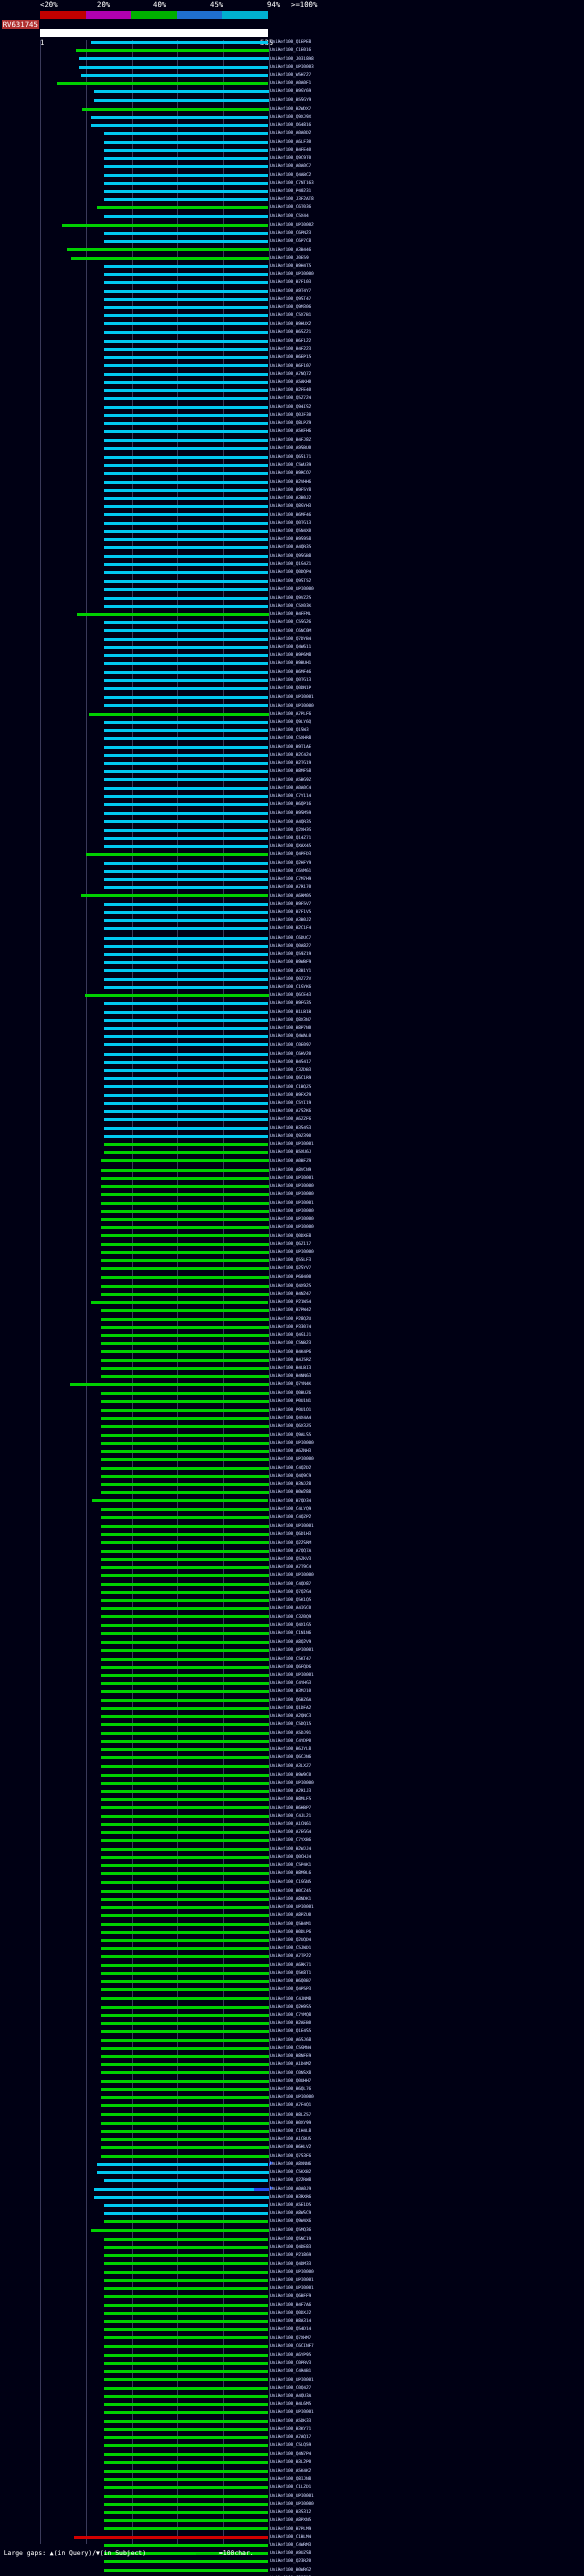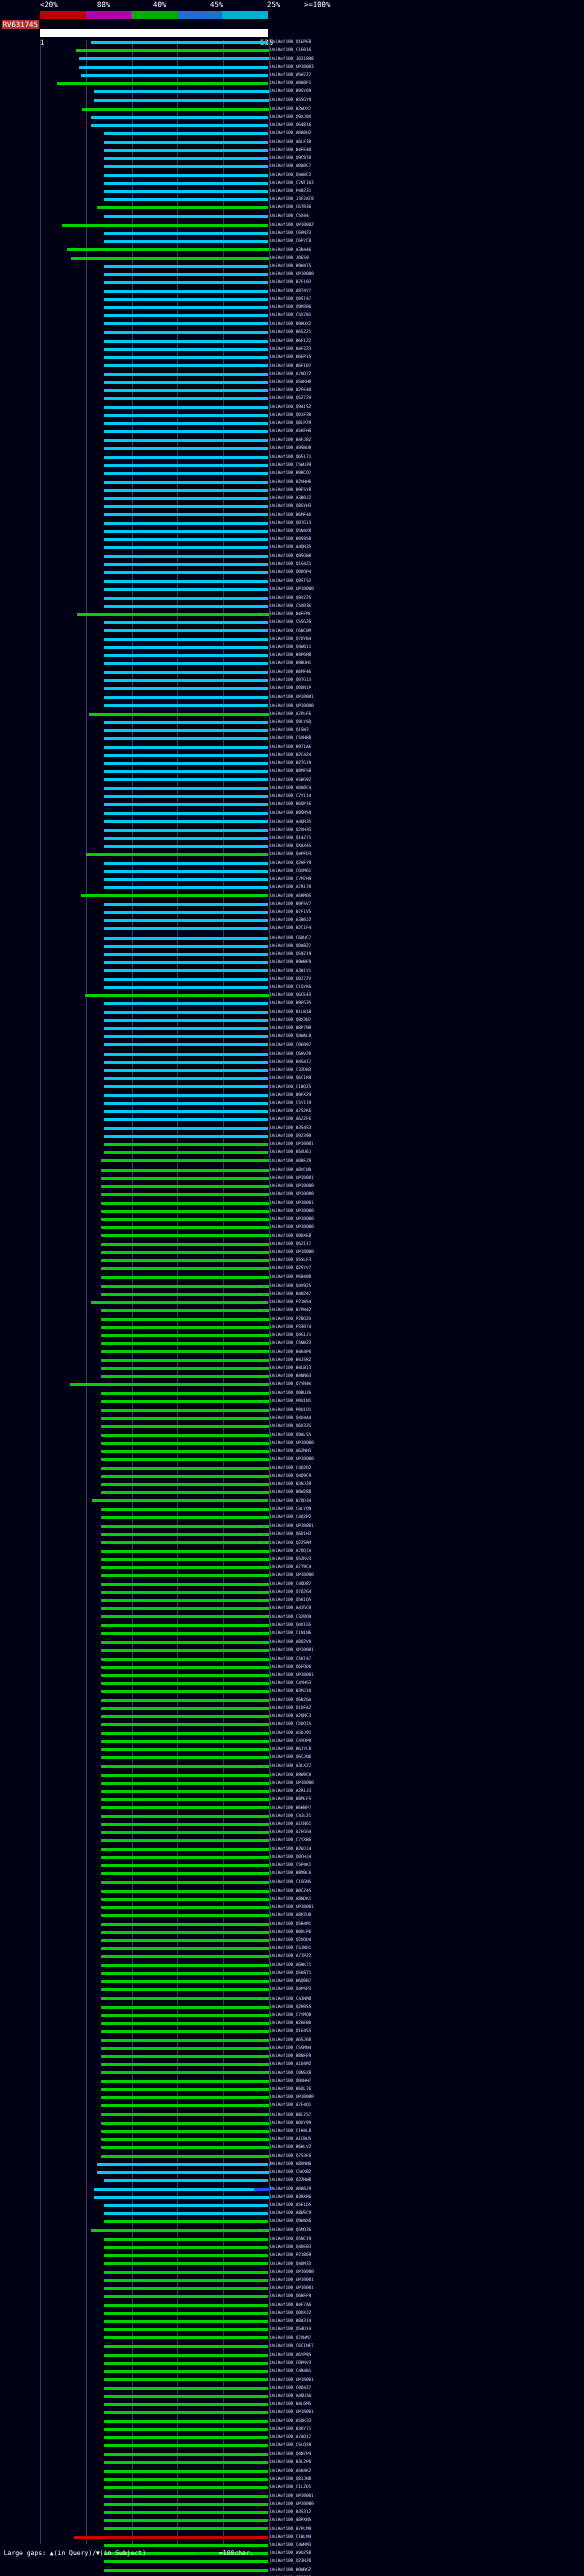--- a/index.html
+++ b/index.html
@@ -32,25 +32,25 @@
   .foot-left{position:absolute;left:3.7px;top:9.1px;font-size:6.4px;color:#ffffff;}
   .foot-right{position:absolute;left:219px;top:9.1px;font-size:6.4px;color:#ffffff;}
   .foot-dash{position:absolute;left:196px;top:12.8px;width:22px;height:1.8px;background:#00c000;}
 </style>
 </head>
 <body>
 
 <div id="legend">
   <div class="legend-labels">
       <div class="legend-label" style="left: 0px;">&lt;20%</div>
-      <div class="legend-label" style="left: 57px;">88%</div>
+      <div class="legend-label" style="left: 57px;">20%</div>
       <div class="legend-label" style="left: 113px;">40%</div>
       <div class="legend-label" style="left: 170px;">45%</div>
-      <div class="legend-label" style="left: 227px;">25%</div>
-      <div class="legend-label" style="left: 264px;">&gt;=100%</div>
+      <div class="legend-label" style="left: 227px;">94%</div>
+      <div class="legend-label" style="left: 251px;">&gt;=100%</div>
     </div>
   <div class="legend-scale">
       <div class="legend-seg" style="background: rgb(192, 0, 0);"></div>
       <div class="legend-seg" style="background: rgb(176, 0, 176);"></div>
       <div class="legend-seg" style="background: rgb(0, 176, 0);"></div>
       <div class="legend-seg" style="background: rgb(31, 111, 208);"></div>
       <div class="legend-seg" style="background: rgb(0, 176, 208);"></div>
     </div>
 </div>
 

